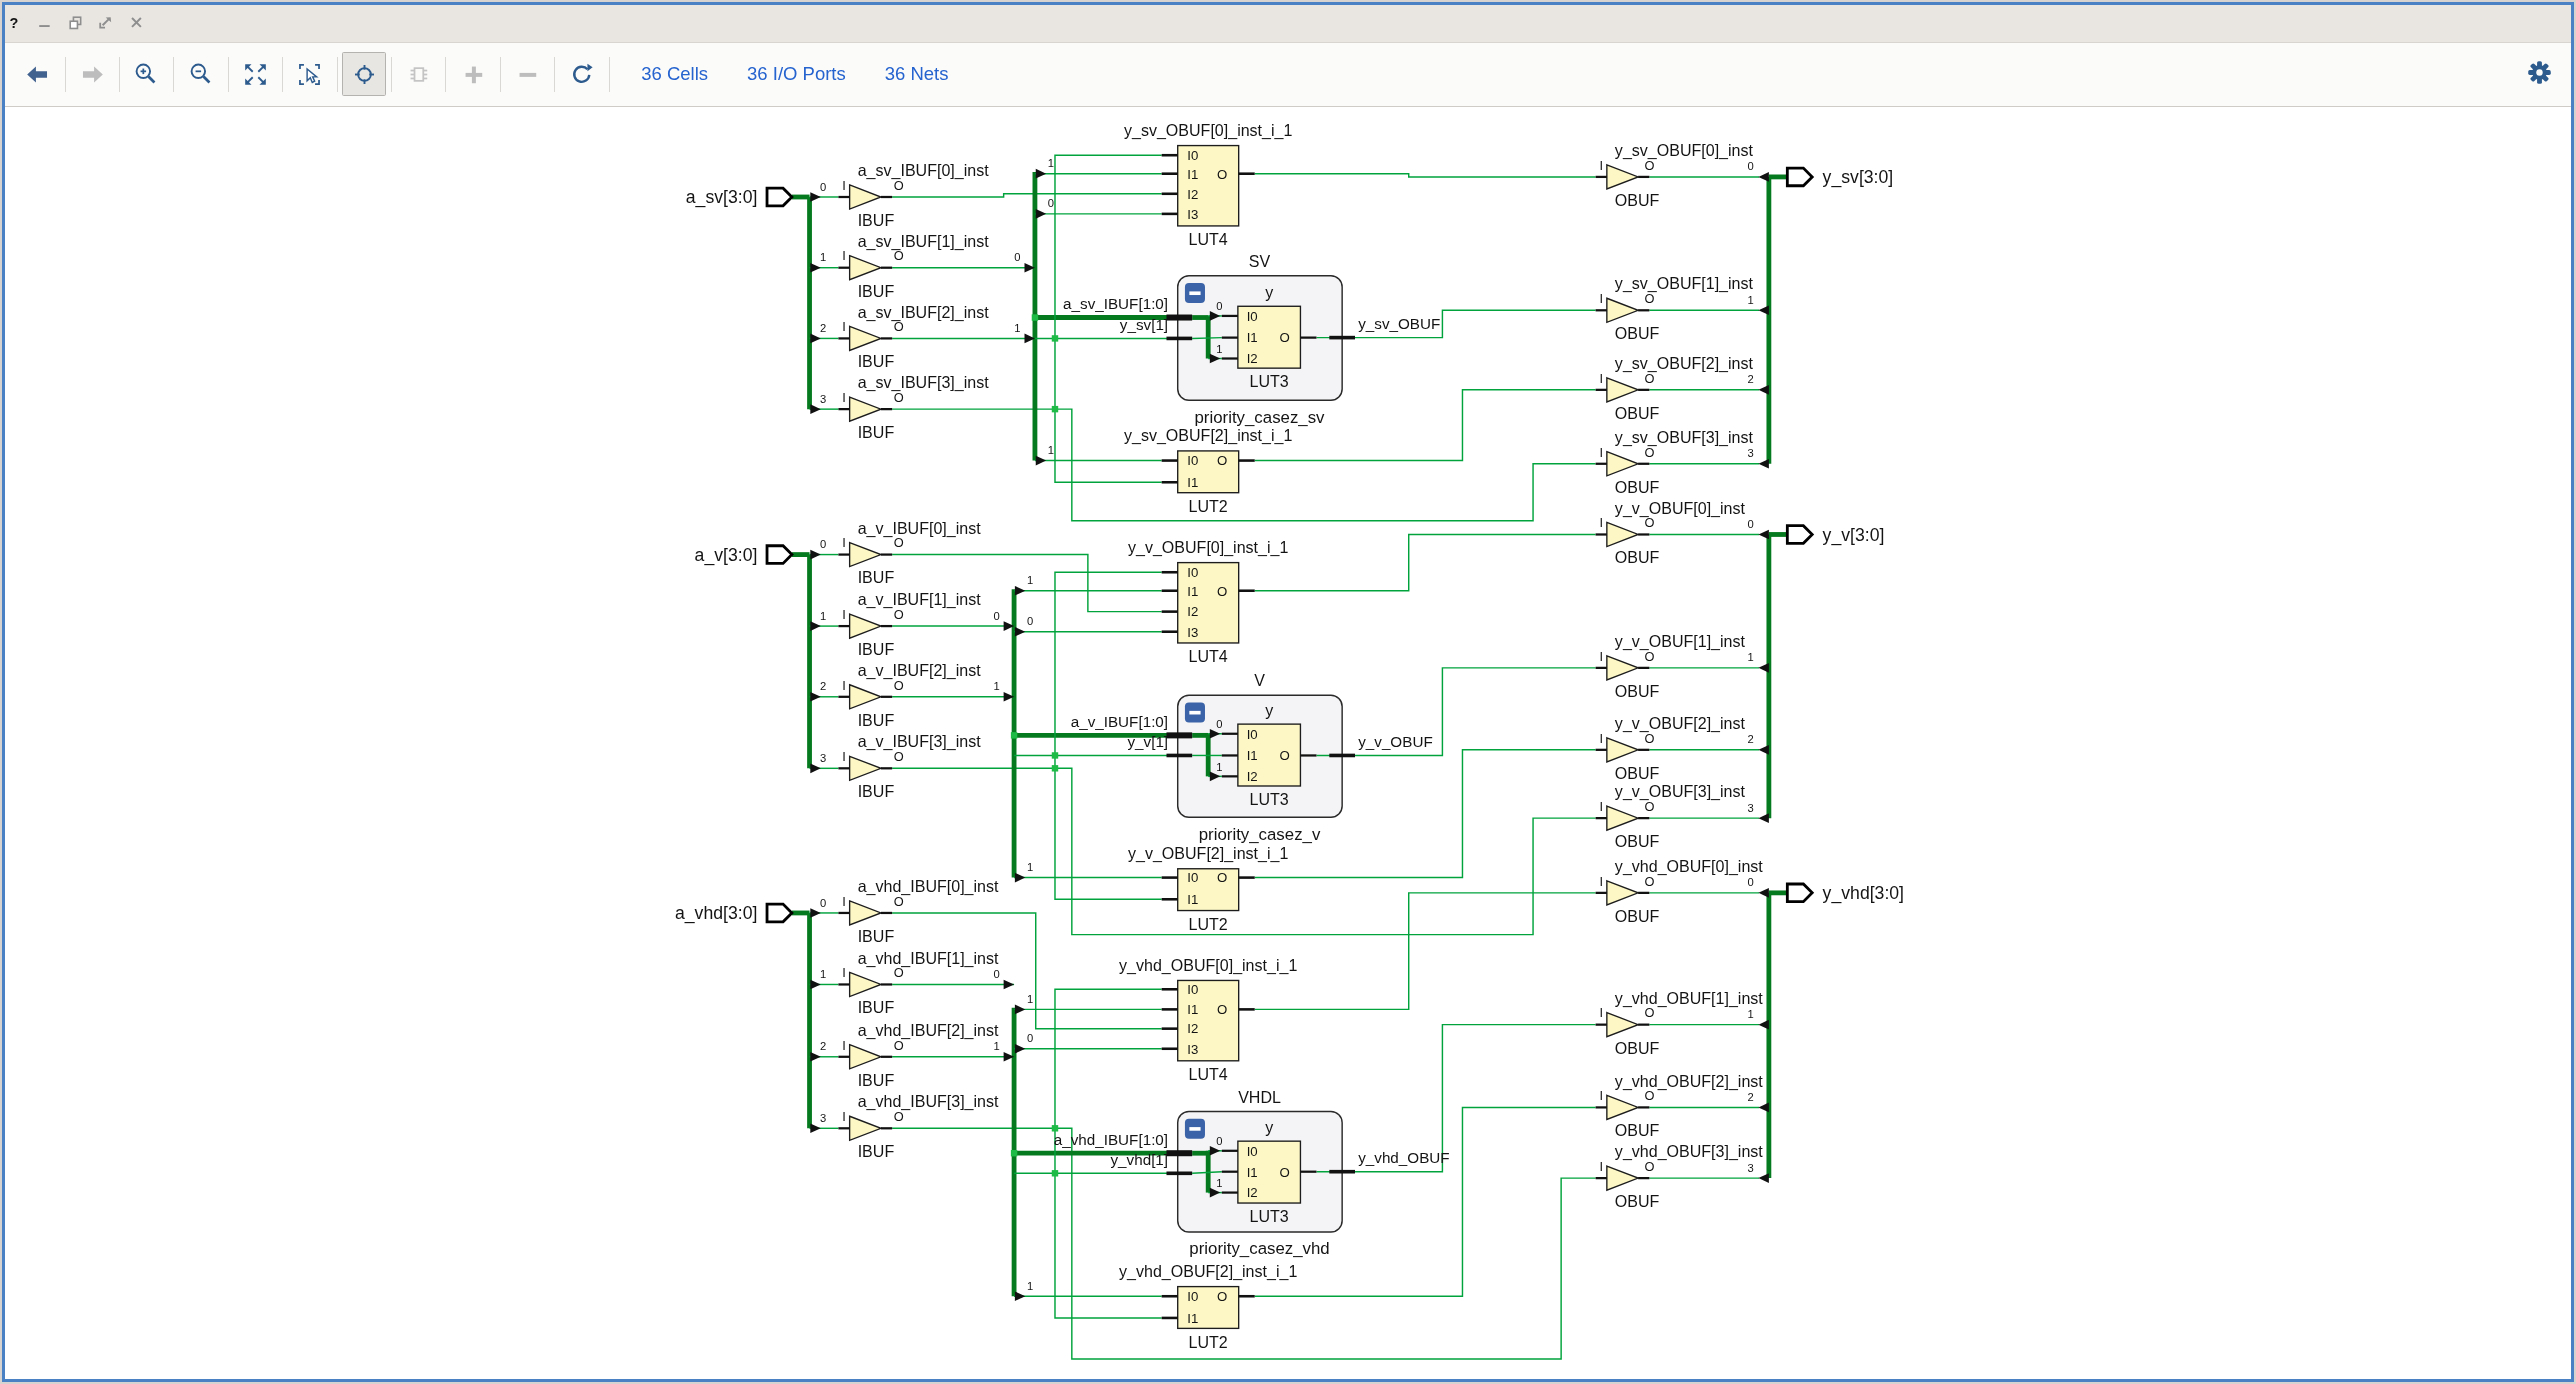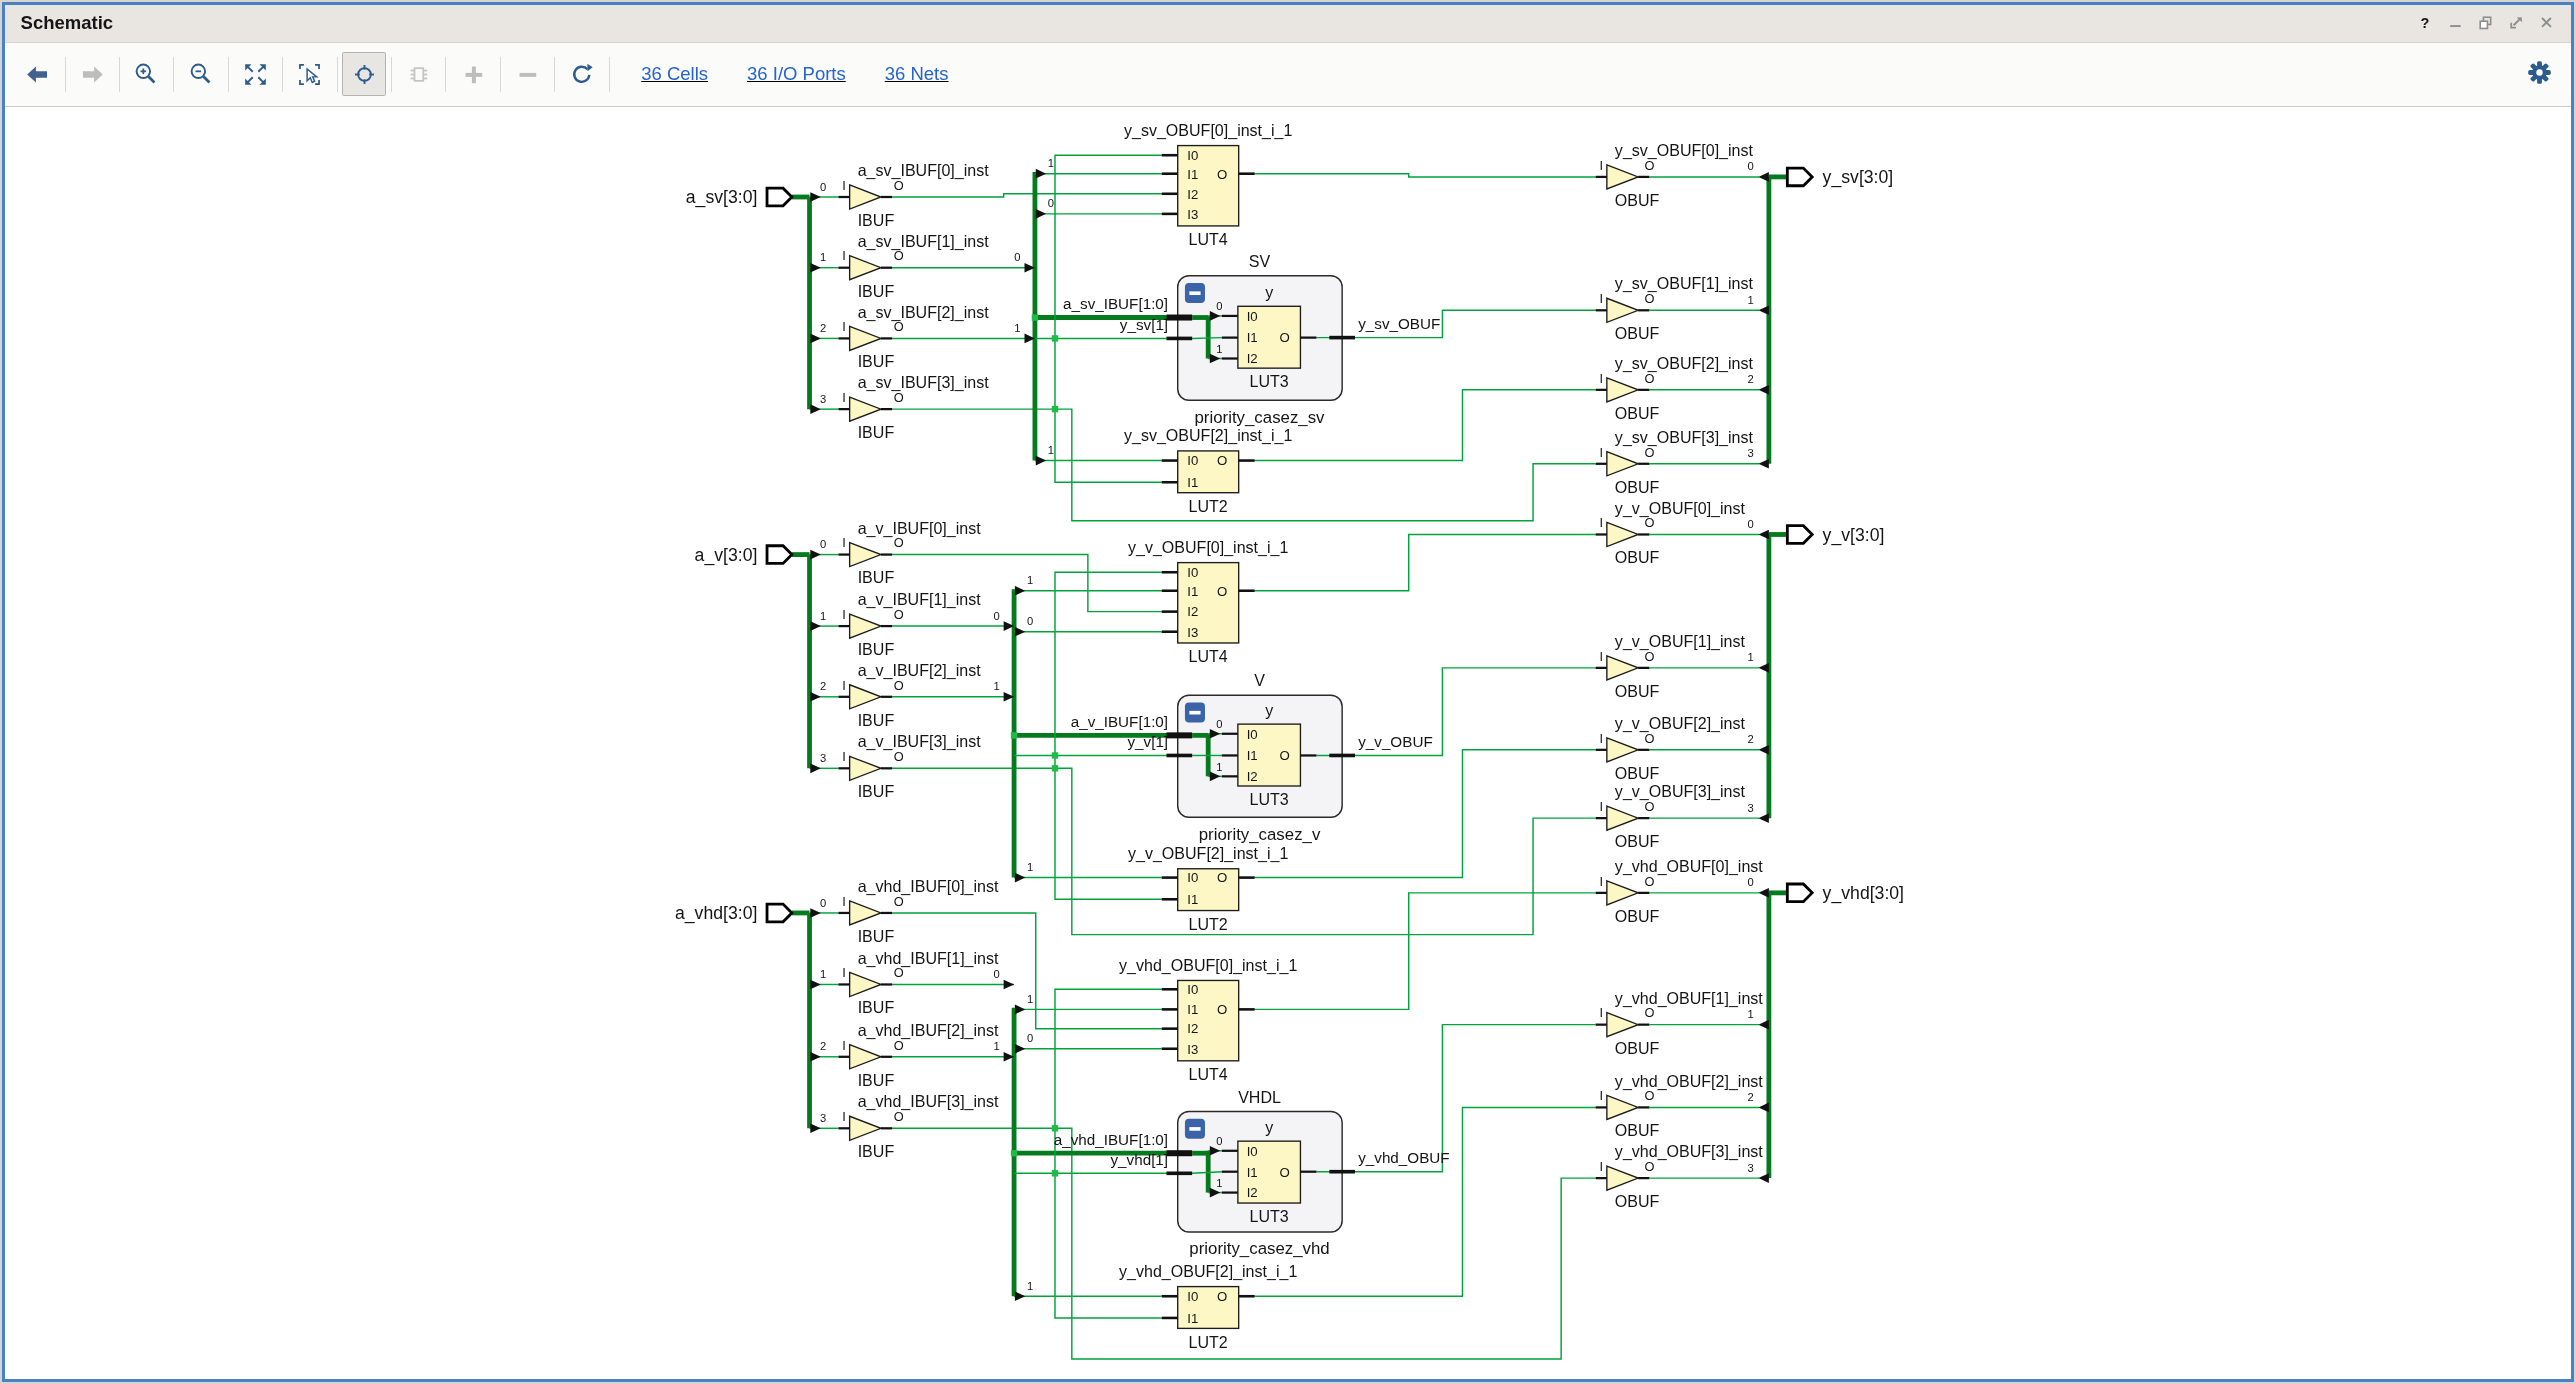--- a/index.html
+++ b/index.html
@@ -9,34 +9,33 @@
   .titlebar{height:37px;background:#e9e6e2;display:flex;align-items:center;flex:0 0 auto;
     border-bottom:0.8px solid #d8d5d1;}
   .titlebar .title{font-size:18.5px;font-weight:bold;color:#151515;padding-left:16px;flex:1;}
   .winctrls{display:flex;align-items:center;gap:11.3px;padding-right:14.5px;}
   .winctrls .wbtn{width:19.3px;height:19.3px;display:flex;align-items:center;justify-content:center;cursor:default;}
   .toolbar{height:63px;background:#fbfbfa;border-bottom:0.8px solid #cfccc8;display:flex;align-items:center;
     padding-left:11.3px;flex:0 0 auto;position:relative;}
   .tbtn{width:42px;height:42px;display:flex;align-items:center;justify-content:center;border:0.8px solid transparent;}
   .tbtn.pressed{background:#e8e6e2;border:0.8px solid #b5b3b0;border-radius:1.6px;}
   .tsep{width:0.8px;height:35px;background:#dad8d5;margin:0 4.8px;flex:0 0 aupx;}
-  .tlinks{display:flex;align-items:center;gap:39px;margin-left:27px;text-decoration:underline;}
+  .tlinks{display:flex;align-items:center;gap:39px;margin-left:27px;}
   .tlink{color:#2563cf;font-size:18.5px;cursor:pointer;}
   .gear{position:absolute;right:17.7px;top:50%;transform:translateY(-50%);}
   .canvas{flex:1;position:relative;background:#ffffff;overflow:hidden;}
   .canvas svg{position:absolute;left:0;top:0;width:100%;height:100%;}
   text{fill:#141414;}
 </style>
 </head>
 <body>
 
 <div id="window">
 
   <div class="titlebar">
-    <div class="title">Schematic</div>
     <div class="winctrls">
       <div class="wbtn">
         <svg width="17.7" height="17.7" viewBox="0 0 22 22">
           <text x="11" y="17" text-anchor="middle" font-size="18" font-weight="bold" fill="#8e8e8e">?</text>
           </svg>
       </div>
       <div class="wbtn">
         <svg width="17.7" height="17.7" viewBox="0 0 22 22">
           <line x1="4" y1="15" x2="17" y2="15" stroke="#8e8e8e" stroke-width="2.4"></line>
           </svg>

